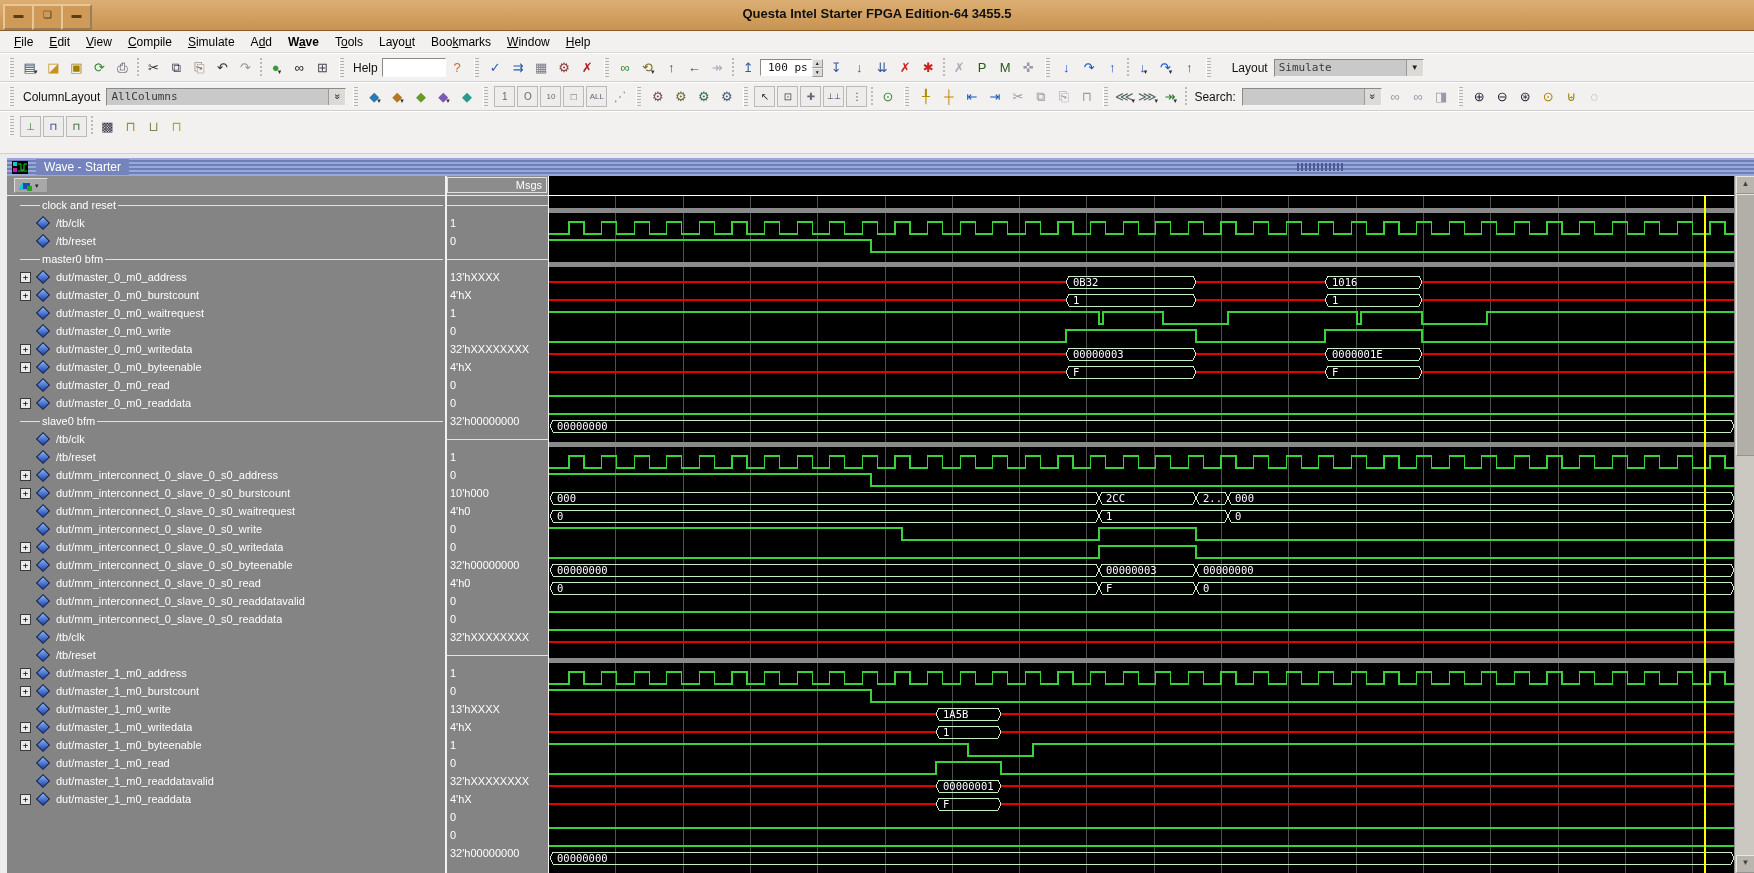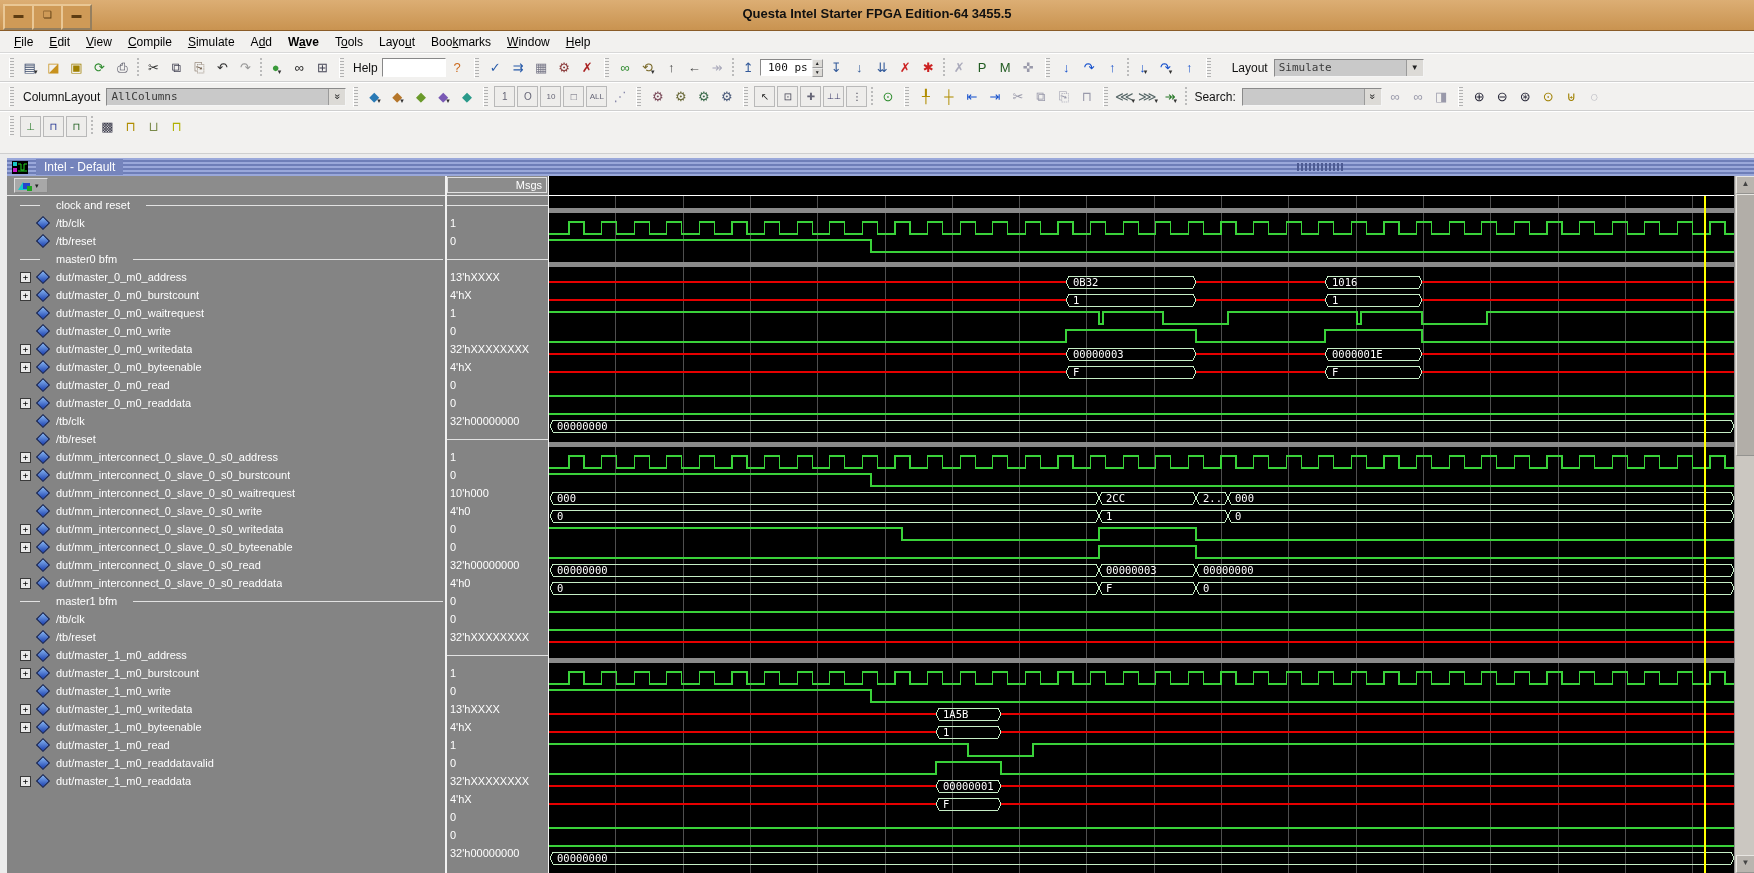--- a/index.html
+++ b/index.html
@@ -66,21 +66,21 @@
   .row{display:flex;align-items:center;height:18px;padding-left:13px;box-sizing:border-box;white-space:nowrap;}
   .plus{width:9px;height:9px;background:#e8e8e8;border:1px solid #3a3a3a;color:#000;font-size:9px;line-height:8px;
         text-align:center;margin-right:4px;flex:none;font-family:"DejaVu Sans Mono",monospace;}
   .ph{visibility:hidden;}
   .dia{width:8px;height:8px;flex:none;transform:rotate(45deg);background:linear-gradient(135deg,#86b6f2,#1b3fae);
        border:1px solid #0a1a50;margin:0 8px 0 3px;}
   .sname{color:#fff;font-size:11px;overflow:hidden;}
   .sval{color:#fff;font-size:11px;padding-left:3px;}
   .dl{height:1px;background:#e2e2e2;flex:none;}
   .dl.f{flex:1;margin-right:2px;}
-  .dtext{color:#fff;font-size:11px;margin:0 16px;}
+  .dtext{color:#fff;font-size:11px;margin:0 2px;}
   .vdiv{height:1px;background:#e2e2e2;width:100%;}
   .wavearea{position:absolute;left:549px;top:176px;width:1185px;height:697px;background:#000;}
   .wstrip{position:absolute;left:0;top:0;width:1185px;height:20px;background:#000;border-bottom:1px solid #fff;
           box-sizing:border-box;}
   
   .sbar{position:absolute;left:1734px;top:176px;width:20px;height:697px;background:#cbc7c1;border-left:1px solid #8a8a8a;
         box-sizing:border-box;}
   .sbtn{position:absolute;left:1px;width:17px;height:16px;background:#b9b5af;border:1px outset #e8e6e2;
         font-size:8px;text-align:center;line-height:14px;color:#444;}
   .sthumb{position:absolute;left:1px;top:18px;width:17px;height:260px;background:#b2aea8;border:1px outset #e8e6e2;}
@@ -448,21 +448,21 @@
   <div class="wheader">
     <span class="wicon">
       <svg width="16" height="13">
           <rect x="0" y="0" width="16" height="13" fill="#000"></rect>
         <rect x="1" y="1" width="4" height="4" fill="#19c8c8"></rect>
           <rect x="1" y="7" width="4" height="4" fill="#c819c8"></rect>
         <polyline points="6,3 9,3 9,9 12,9 12,3 15,3" fill="none" stroke="#21d421" stroke-width="1"></polyline>
         <polyline points="6,10 15,10" fill="none" stroke="#21d421" stroke-width="1"></polyline>
       </svg>
     </span>
-    <span class="wtl">Intel - Default</span>
+    <span class="wtl">Wave - Starter</span>
     <span class="hgrip"></span>
   </div>
 
   <div class="paneledge" style="left:0;top:154px;width:7px;height:719px"></div>
 
   <div class="pstrip">
     <span class="addicon">
       <svg width="16" height="12">
           <polygon points="1,10 6,2 11,10" fill="#19c8c8"></polygon>
         <rect x="6" y="3" width="7" height="6" fill="#2244cc"></rect>
@@ -528,20 +528,25 @@
         <span class="plus ph">+</span>
         <span class="dia"></span>
         <span class="sname">dut/master_0_m0_read</span>
       </div>
       <div class="row">
         <span class="plus">+</span>
         <span class="dia"></span>
         <span class="sname">dut/master_0_m0_readdata</span>
       </div>
       <div class="row">
+        <span class="dl" style="width: 20px;"></span>
+        <span class="dtext">slave0 bfm</span>
+        <span class="dl f"></span>
+      </div>
+      <div class="row">
         <span class="plus ph">+</span>
         <span class="dia"></span>
         <span class="sname">/tb/clk</span>
       </div>
       <div class="row">
         <span class="plus ph">+</span>
         <span class="dia"></span>
         <span class="sname">/tb/reset</span>
       </div>
       <div class="row">
@@ -573,28 +578,28 @@
         <span class="plus">+</span>
         <span class="dia"></span>
         <span class="sname">dut/mm_interconnect_0_slave_0_s0_byteenable</span>
       </div>
       <div class="row">
         <span class="plus ph">+</span>
         <span class="dia"></span>
         <span class="sname">dut/mm_interconnect_0_slave_0_s0_read</span>
       </div>
       <div class="row">
+        <span class="plus ph">+</span>
+        <span class="dia"></span>
+        <span class="sname">dut/mm_interconnect_0_slave_0_s0_readdatavalid</span>
+      </div>
+      <div class="row">
         <span class="plus">+</span>
         <span class="dia"></span>
         <span class="sname">dut/mm_interconnect_0_slave_0_s0_readdata</span>
-      </div>
-      <div class="row">
-        <span class="dl" style="width: 20px;"></span>
-        <span class="dtext">master1 bfm</span>
-        <span class="dl f"></span>
       </div>
       <div class="row">
         <span class="plus ph">+</span>
         <span class="dia"></span>
         <span class="sname">/tb/clk</span>
       </div>
       <div class="row">
         <span class="plus ph">+</span>
         <span class="dia"></span>
         <span class="sname">/tb/reset</span>

